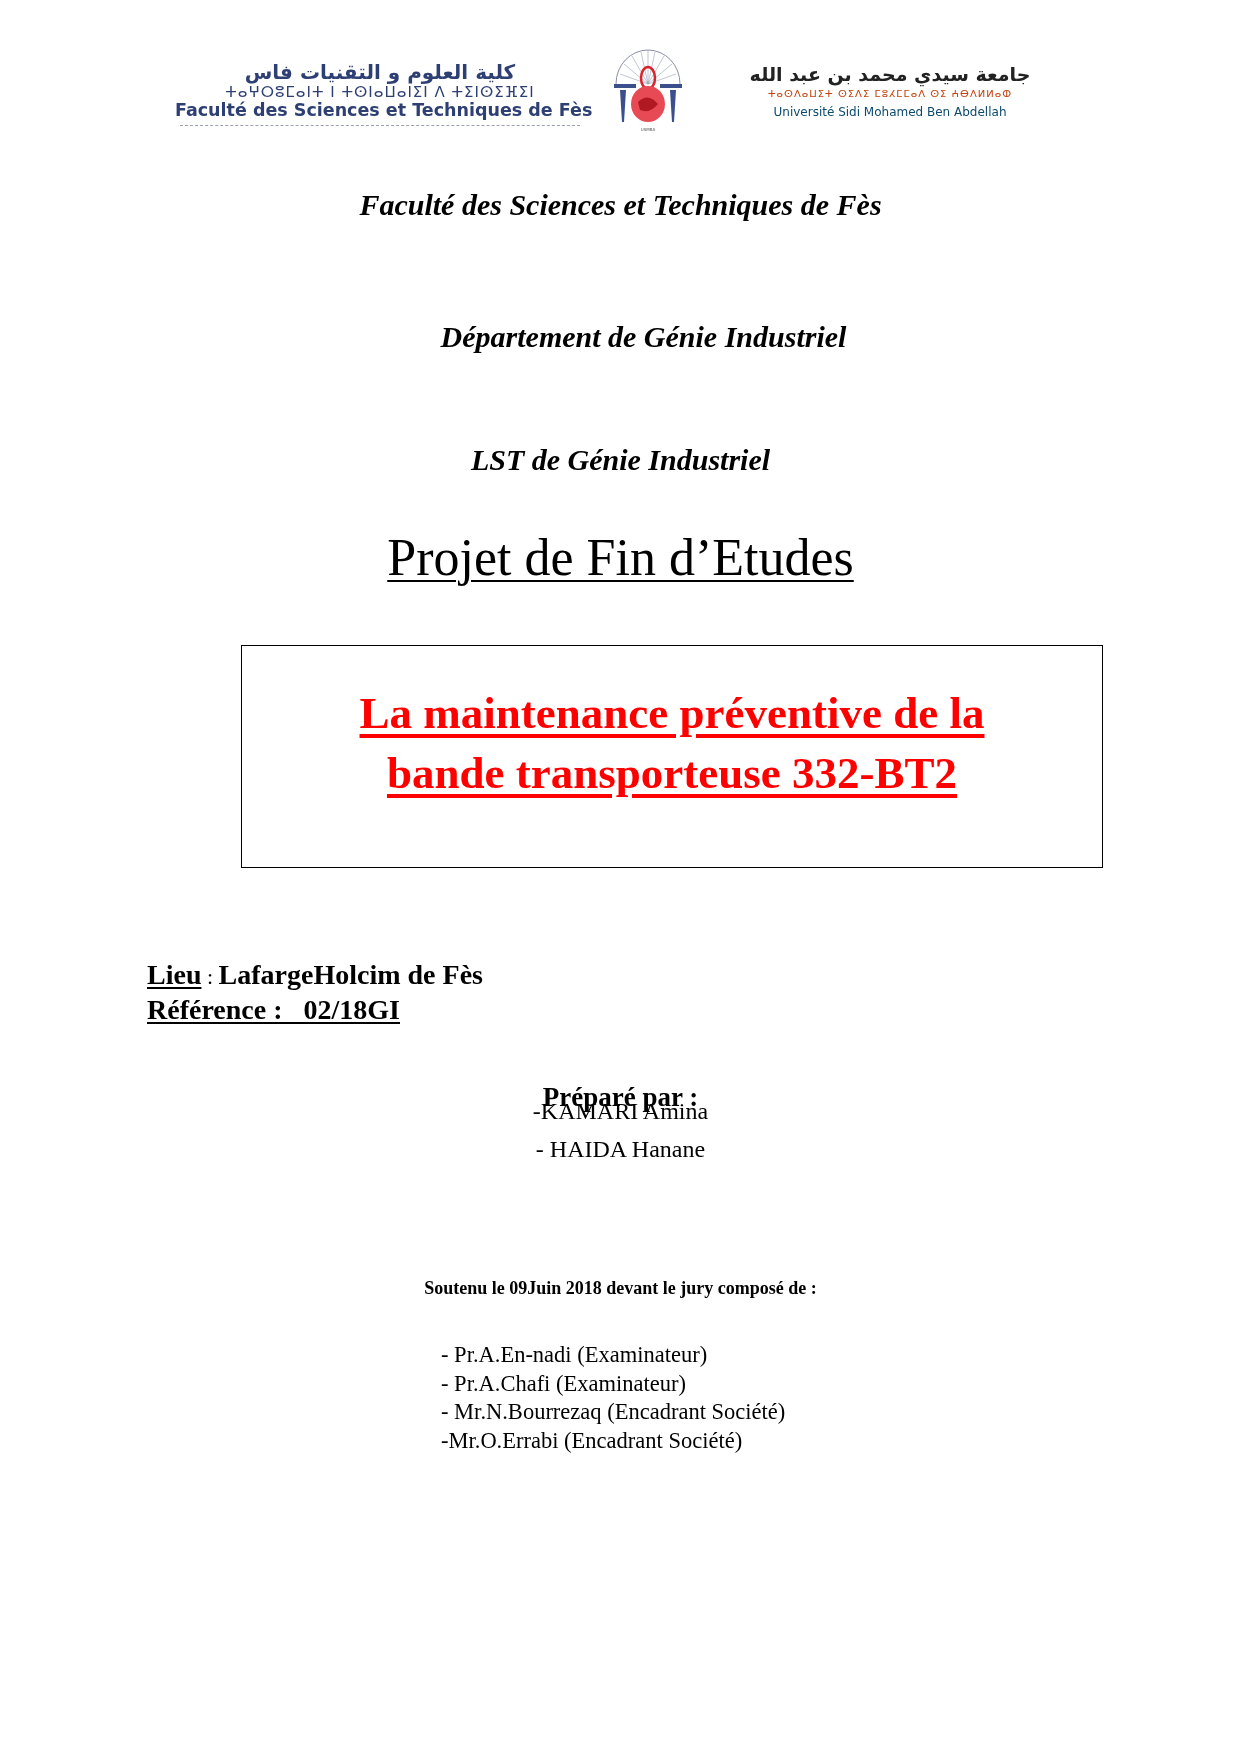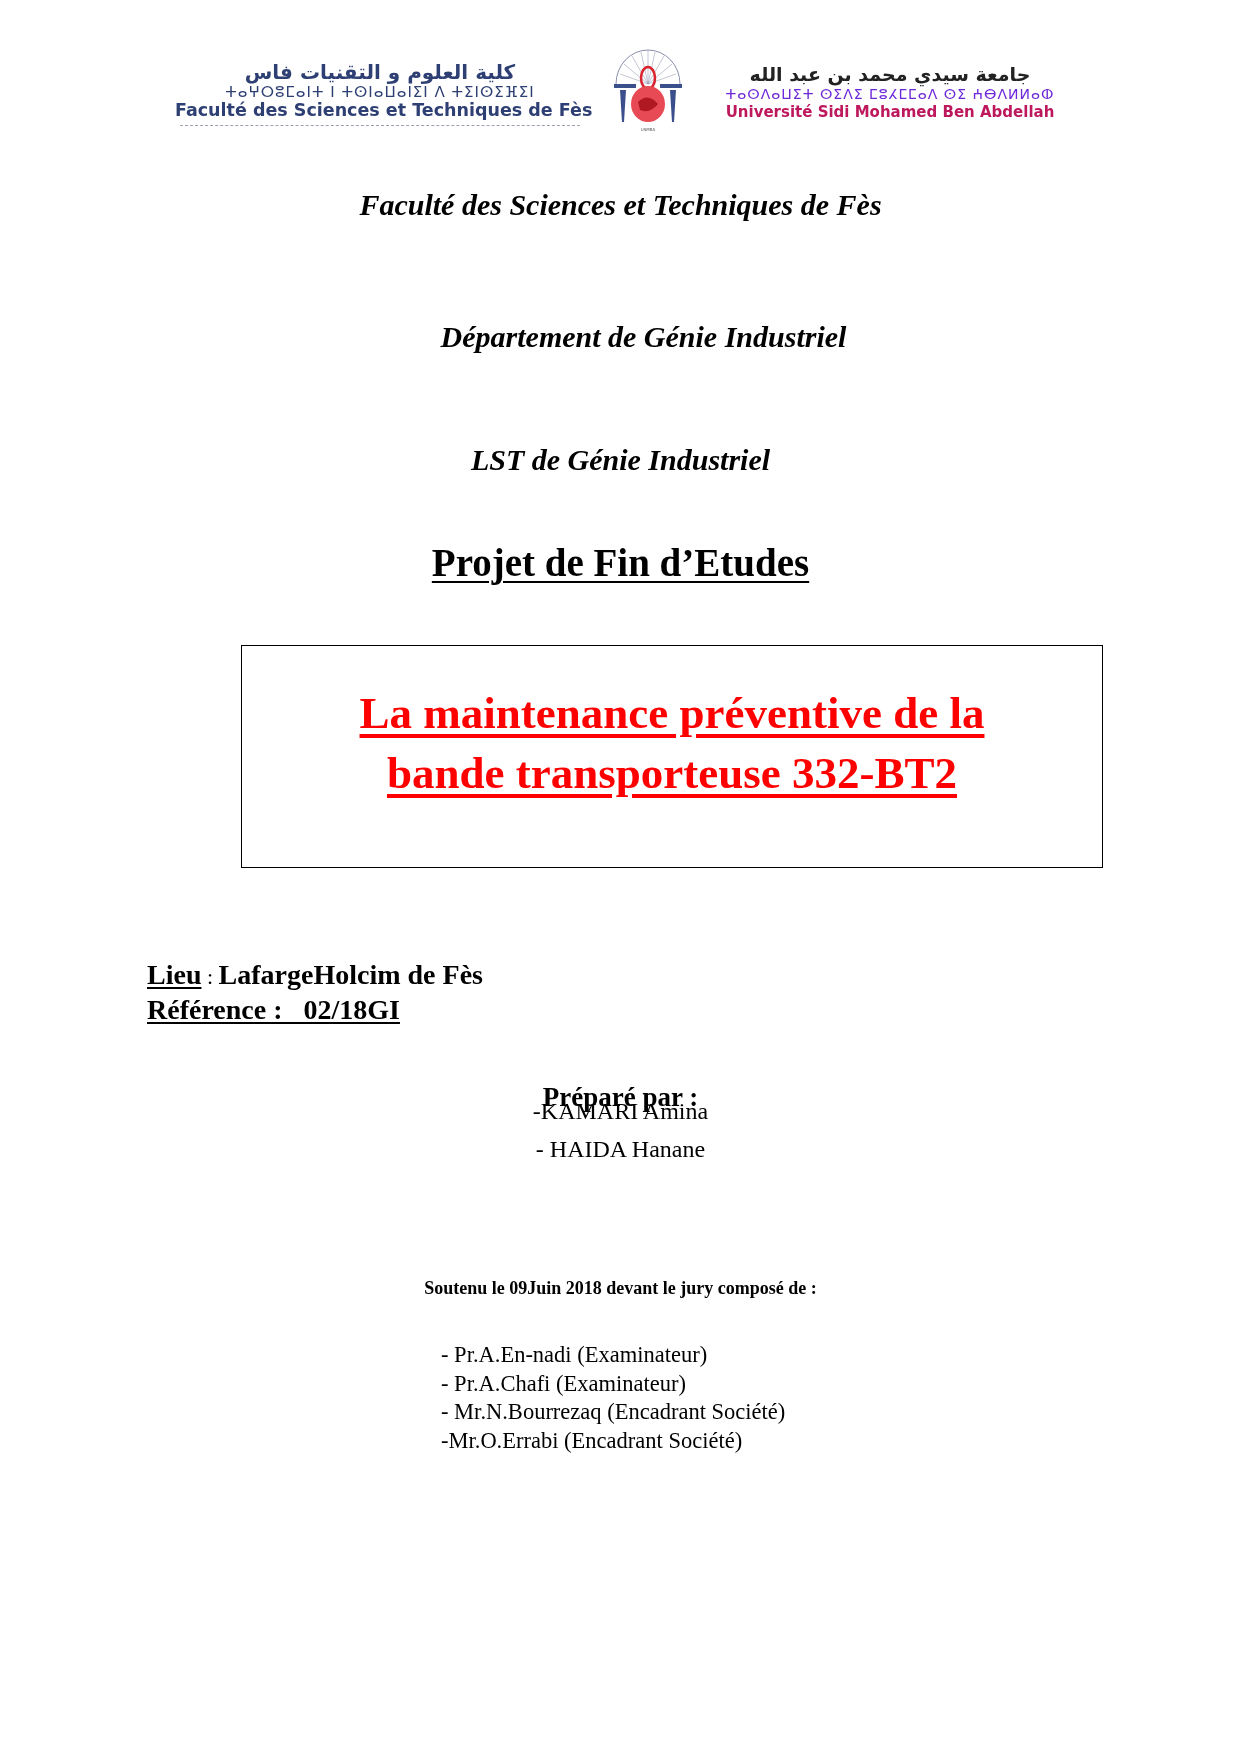--- a/index.html
+++ b/index.html
@@ -10,29 +10,29 @@
   
   .fst-logo { left:175px; top:60px; width:410px; text-align:center; font-family:"DejaVu Sans", sans-serif; color:#2e3f73; }
   .fst-ar { font-size:20px; font-weight:bold; line-height:24px; direction:rtl; }
   .fst-tf { font-size:15px; line-height:16px; letter-spacing:1px; color:#2e3f73; }
   .fst-fr { font-size:17.5px; font-weight:bold; line-height:21px; white-space:nowrap; }
   .fst-dots { margin:4px auto 0; height:2px; width:400px; border-top:1px dashed #9aa0b0; }
 
   .usmba-emblem { left:608px; top:44px; width:80px; height:90px; }
   .usmba-logo { left:715px; top:62px; width:350px; text-align:center; font-family:"DejaVu Sans", sans-serif; color:#333; }
   .usmba-ar { font-size:19px; font-weight:bold; line-height:24px; direction:rtl; color:#222; }
-  .usmba-tf { font-size:14px; line-height:16px; letter-spacing:1px; color:#6d28d9; }
-  .usmba-fr { font-size:15px; font-weight:bold; line-height:20px; white-space:nowrap; color:#be185d; }
+  .usmba-tf { font-size:10px; line-height:16px; letter-spacing:1px; color:#c2410c; }
+  .usmba-fr { font-size:12px; font-weight:normal; line-height:20px; white-space:nowrap; color:#0c4a6e; }
 
   
   .h-ital { font-style:italic; font-weight:bold; font-size:30px; }
   .faculty { top:188px; }
   .dept { top:320px;padding-left:23px; }
   .lst { top:443px; }
-  .pfe { top:540px; font-weight:bold; font-size:39px; text-decoration:underline; text-decoration-thickness:2px; text-underline-offset:5px; }
+  .pfe { top:528px; font-weight:normal; font-size:52px; text-decoration:underline; text-decoration-thickness:2px; text-underline-offset:5px; }
 
   .title-box { left:241px; top:645px; width:862px; height:223px; border:1.5px solid #000; box-sizing:border-box; }
   .title-line { color:#ff0000; font-weight:bold; font-size:45px; line-height:58px; text-decoration:underline; text-decoration-thickness:4px; text-underline-offset:6px; text-align:center; position:absolute; left:0; width:100%; }
   .t1 { top:38px; }
   .t2 { top:98px; }
 
   .meta { left:147px; top:958px; font-weight:bold; font-size:28px; line-height:33px; }
   .u { text-decoration:underline; text-decoration-thickness:2px; text-underline-offset:3px; }
   .colon-small { font-weight:normal; font-size:22px; }
 

